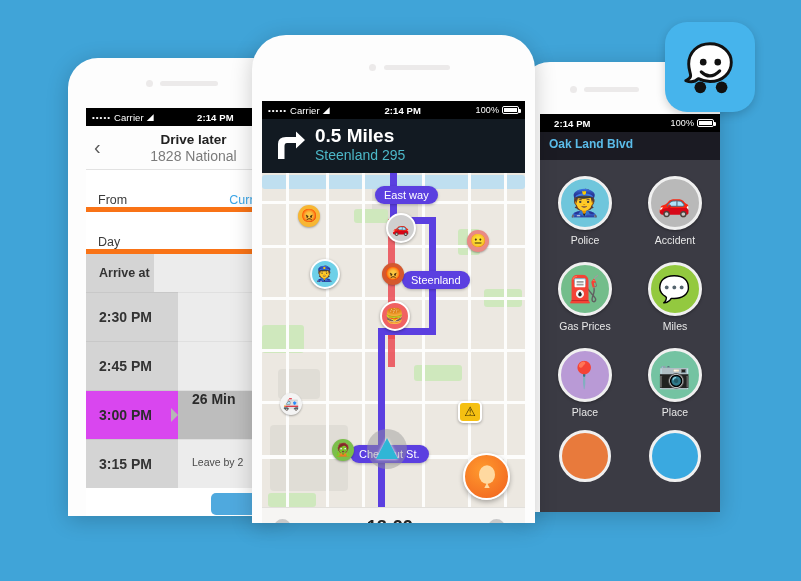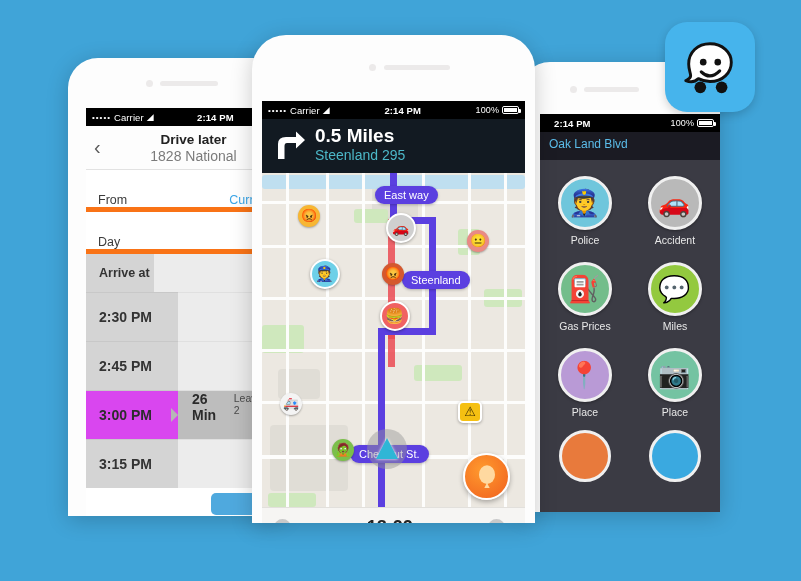--- a/index.html
+++ b/index.html
@@ -54,33 +54,33 @@
                font-size:12.5px; font-weight:bold; color:#333; }
   .l-headrow .lcell { width:68px; padding-left:13px; background:#d4d4d4; height:100%;
                       display:flex; align-items:center;}
   .l-headrow .rcell { flex:1; background:#ececec; height:100%;}
   .l-timerow { height:49px; display:flex; align-items:stretch; }
   .l-timerow .lcell { width:92px; background:#d4d4d4; display:flex; align-items:center;
                       padding-left:13px; font-size:14px; font-weight:bold; color:#333;
                       border-top:1px solid #c8c8c8; }
   .l-timerow .rcell { flex:1; background:#ececec; border-top:1px solid #e0e0e0;}
   .l-timerow.sel .lcell { background:#d946ef; color:#2c2c2c; }
-  .l-timerow.sel .rcell { background:#bdbdbd; display:flex; flex-direction:row;
-                          justify-content:flex-start; padding-left:14px; position:relative;}
+  .l-timerow.sel .rcell { background:#bdbdbd; display:flex; flex-direction:column;
+                          justify-content:flex-start; padding-left:14px; position:relative;gap:48px;}
   .l-timerow.sel .rcell:before{content:"";position:absolute;left:-7px;top:50%;margin-top:-7px;
         border:7px solid transparent;border-left-color:#b6b6b6;}
   .sel-min { font-size:14px; font-weight:bold; color:#2b2b2b; }
   .sel-leave { font-size:10.5px; color:#4a4a4a; margin-top:1px; }
   .l-bottom { background:#fff; height:30px; position:relative; }
   .l-btn { position:absolute; right:8px; top:5px; width:64px; height:22px;
            background:#4fa9de; border-radius:5px; }
 
   
   .r-head { background:#1b1b23; padding:5px 9px 9px; }
-  .r-street { color:#5bbce9; font-size:12px; }
+  .r-street { color:#5bbce9; font-size:12px;font-weight:bold; }
   .r-body { background:#3b3b44; flex:1; padding:16px 0 0; height:100%; }
   .r-grid { display:grid; grid-template-columns:1fr 1fr; row-gap:16px; justify-items:center; }
   .r-item { text-align:center; width:74px; }
   .r-circ { width:54px; height:54px; border-radius:50%; margin:0 auto;
             border:3px solid #f0f0f0; display:flex; align-items:center; justify-content:center;
             font-size:26px; box-shadow:0 1px 3px rgba(0,0,0,.35); }
   .r-lab { color:#e8e8e8; font-size:10.5px; margin-top:4px; }
   .r-partial { display:flex; justify-content:space-around; margin-top:12px; }
   .r-pc { width:52px; height:52px; border-radius:50%; border:3px solid #f0f0f0; }
 

